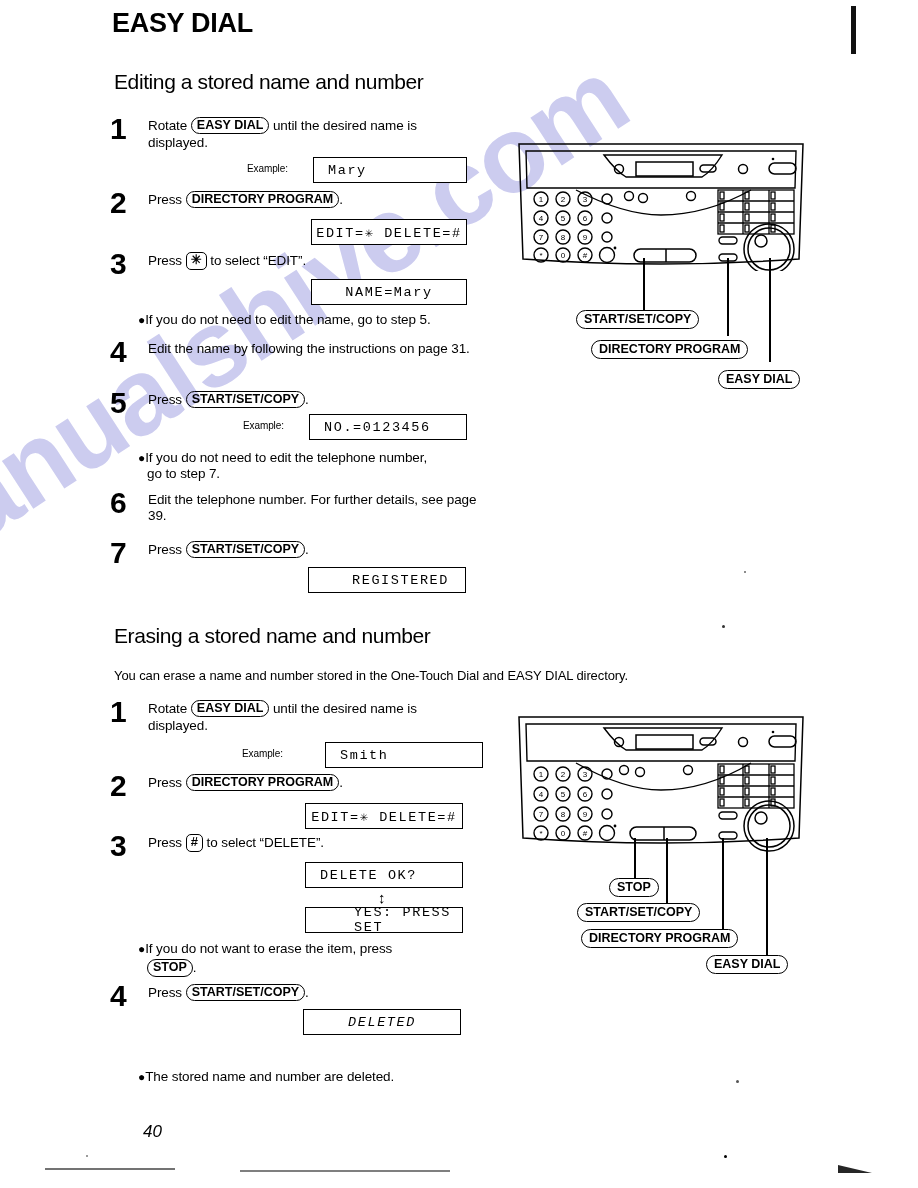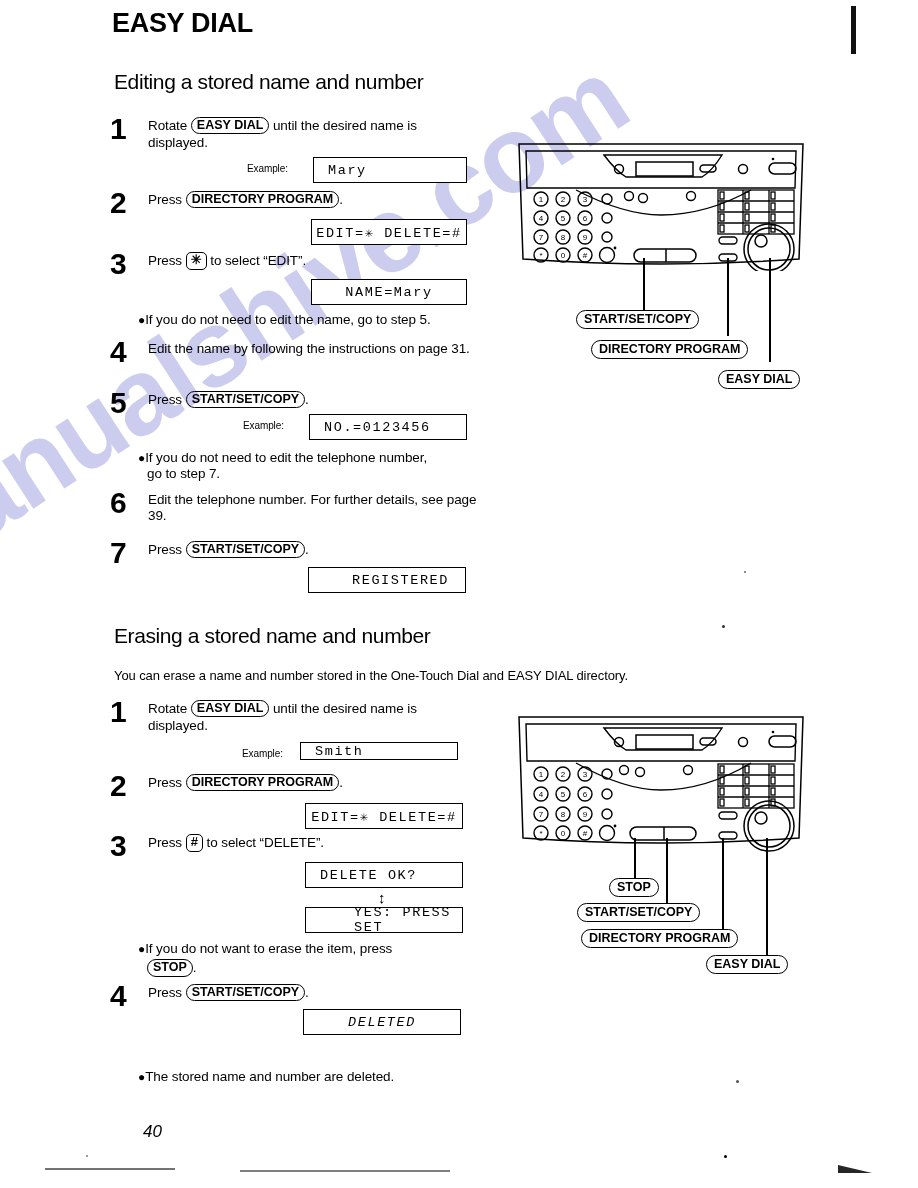--- a/index.html
+++ b/index.html
@@ -292,21 +292,21 @@
 
     <div class="step" style="top:701px;">
       <div class="step-num">1</div>
       <div class="step-body">
         <span>Rotate</span>
         <span class="key">EASY DIAL</span>
         <span>until the desired name is displayed.</span>
       </div>
     </div>
     <div class="example-label" style="left:242px; top:748px;">Example:</div>
-    <div class="lcd left" style="left:300px; top:742px; width:158px; height:18px;">Smith</div>
+    <div class="lcd left" style="left:325px; top:742px; width:158px; height:26px;">Smith</div>
 
     <div class="step" style="top:775px;">
       <div class="step-num">2</div>
       <div class="step-body">
         <span>Press</span>
         <span class="key">DIRECTORY PROGRAM</span><span>.</span>
       </div>
     </div>
     <div class="lcd center" style="left:305px; top:803px; width:158px; height:26px;">EDIT=✳  DELETE=#</div>
 

